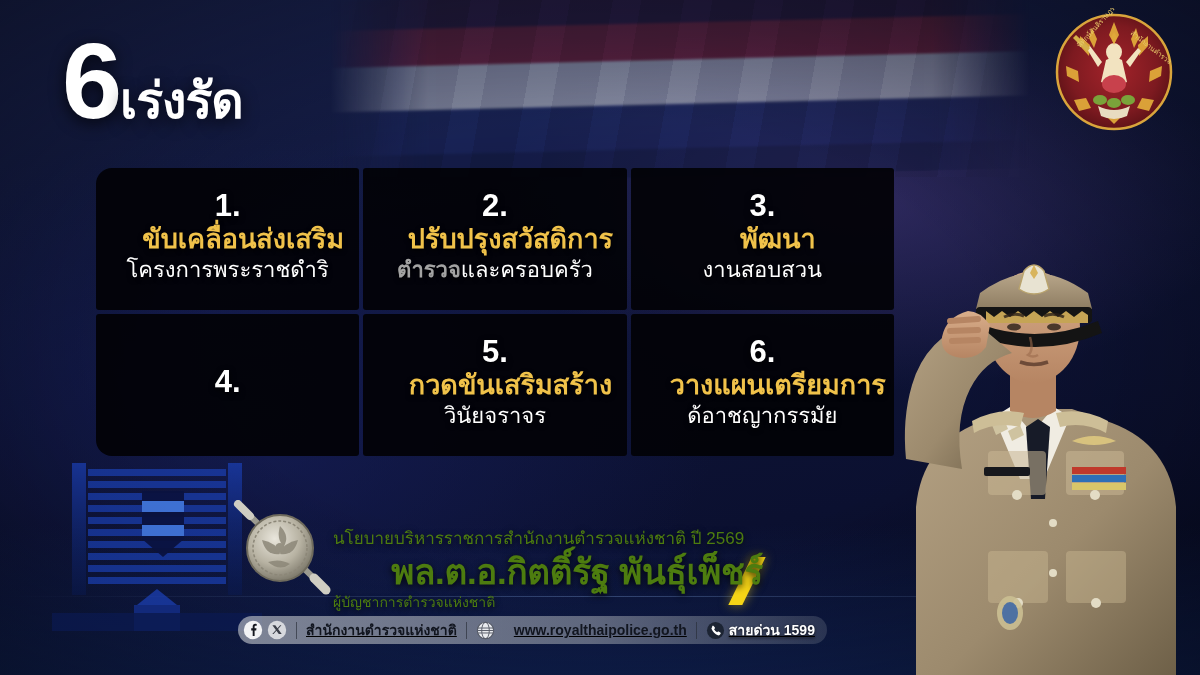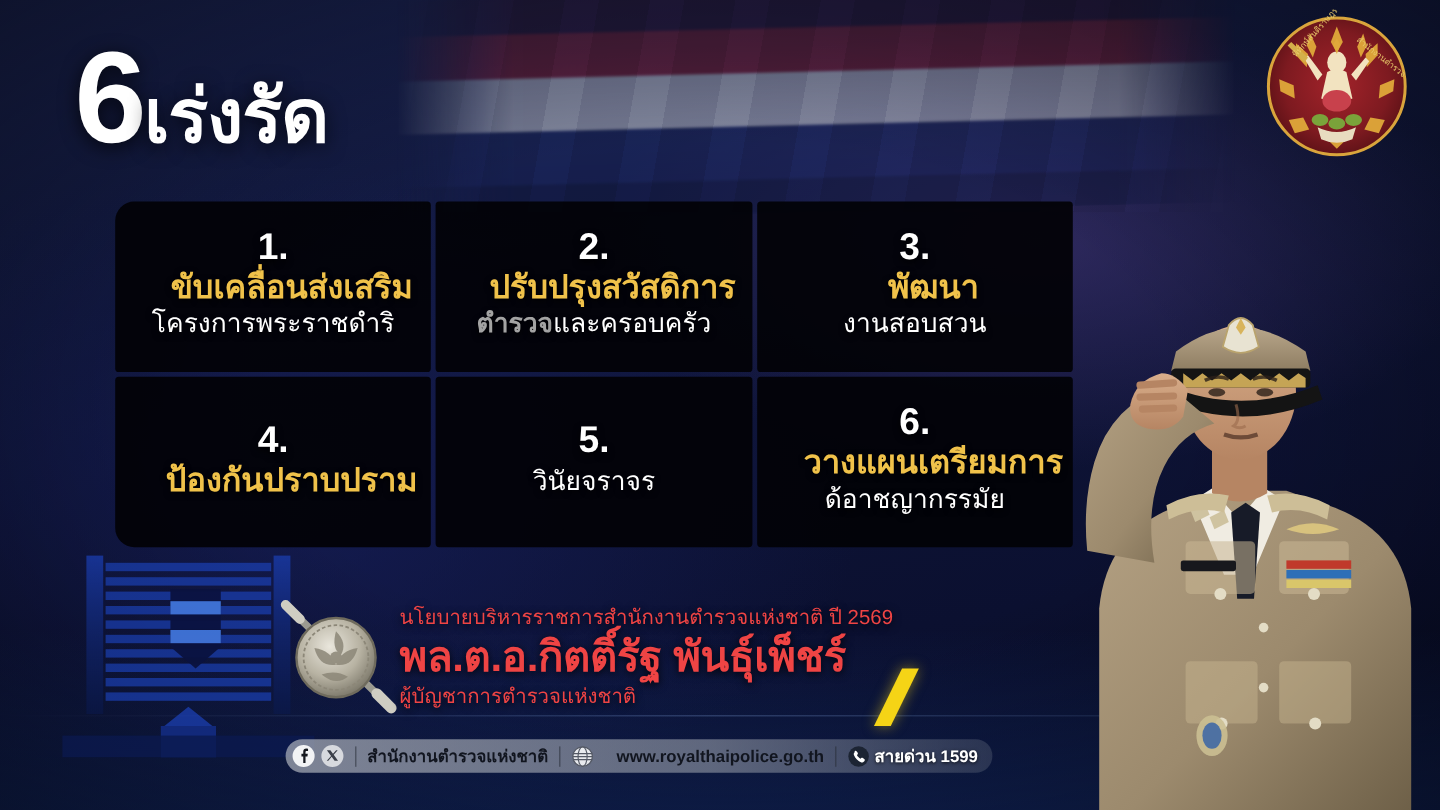--- a/index.html
+++ b/index.html
@@ -52,21 +52,21 @@
   
   .emblem { position:absolute; right:22px; top:8px; width:128px; height:128px; }
 
   
   .officer { position:absolute; right:-6px; bottom:0; width:330px; height:560px; }
 
   
   .title { position:absolute; left:62px; top:30px; display:flex; align-items:baseline; gap:2px;
            color:#fff; text-shadow:0 4px 16px rgba(0,0,0,.75); }
   .title .num { font-size:108px; font-weight:bold; line-height:.95; letter-spacing:-4px; }
-  .title .word { font-size:62px; font-weight:bold; line-height:1; letter-spacing:-1px; }
+  .title .word { font-size:50px; font-weight:bold; line-height:1; letter-spacing:-1px; }
 
   
   .grid { position:absolute; left:96px; top:168px; width:798px; height:288px;
           display:grid; grid-template-columns:repeat(3,1fr); grid-template-rows:repeat(2,1fr);
           gap:4px; }
   .cell { background:rgba(2,2,6,.93); border-radius:3px;
           display:flex; flex-direction:column; align-items:center; justify-content:center;
           padding:6px 8px 10px; }
   .cell.tl { border-top-left-radius:16px; }
   .cell.bl { border-bottom-left-radius:16px; }
@@ -77,31 +77,31 @@
                text-shadow:0 2px 5px rgba(0,0,0,.95);margin-left:31px; }
   .cell-sub { font-size:22px; line-height:1.2; color:#ffffff; 
               margin-top:3px; white-space:nowrap; text-shadow:0 2px 5px rgba(0,0,0,.9); }
 
   
   .seal { position:absolute; left:228px; top:500px; width:108px; height:104px; }
   .yellow-slash { position:absolute; left:740px; top:557px; width:14px; height:48px;
                   background:#f5d416; transform:skewX(-26deg);
                   box-shadow:0 0 10px rgba(245,212,22,.5); }
 
-  .info { position:absolute; left:333px; top:504px; width:430px; color:#ef4444;
+  .info { position:absolute; left:333px; top:528px; width:430px; color:#4d7c0f;
           text-shadow:0 2px 7px rgba(0,0,0,.85); }
   .info-policy { font-size:17px; line-height:1.25; }
-  .info-name { font-size:35px; font-weight:bold; line-height:1.2; margin:2px 0 1px; letter-spacing:-.3px; }
-  .info-role { font-size:17px; line-height:1.25; }
+  .info-name { font-size:35px; font-weight:bold; line-height:1.2; margin:2px 0 1px; letter-spacing:-.3px;text-align:right; }
+  .info-role { font-size:14px; line-height:1.25; }
 
   
   .footer { position:absolute; left:238px; top:616px; height:28px;
             display:flex; align-items:center; gap:0;
             background:linear-gradient(to right, rgba(170,175,185,.72), rgba(150,156,168,.60) 60%, rgba(120,128,142,.28));
-            border-radius:14px; padding:0 12px 0 5px; }
+            border-radius:14px; padding:0 12px 0 5px;text-decoration:underline; }
   .fsocial { display:flex; align-items:center; gap:4px; }
   .fdivider { width:1px; height:17px; background:rgba(40,44,56,.65); margin:0 9px; }
   .ftext { font-size:14px; color:#11151f; font-weight:bold; white-space:nowrap; }
   .ftext.light { color:#ffffff; text-shadow:0 1px 3px rgba(0,0,0,.8); }
   .ficon { display:inline-flex; align-items:center; justify-content:center; }
 </style>
 </head>
 <body>
 
 <div class="poster">
@@ -292,25 +292,25 @@
     </div>
 
     <div class="cell">
       <div class="cell-num">3.</div>
       <div class="cell-head">พัฒนา</div>
       <div class="cell-sub">งานสอบสวน</div>
     </div>
 
     <div class="cell bl">
       <div class="cell-num">4.</div>
-      <div class="cell-head">ป้องกันปราบปราม</div>
     </div>
 
     <div class="cell">
       <div class="cell-num">5.</div>
+      <div class="cell-head">กวดขันเสริมสร้าง</div>
       <div class="cell-sub">วินัยจราจร</div>
     </div>
 
     <div class="cell">
       <div class="cell-num">6.</div>
       <div class="cell-head">วางแผนเตรียมการ</div>
       <div class="cell-sub">ด้อาชญากรรมัย</div>
     </div>
   </div>
 

